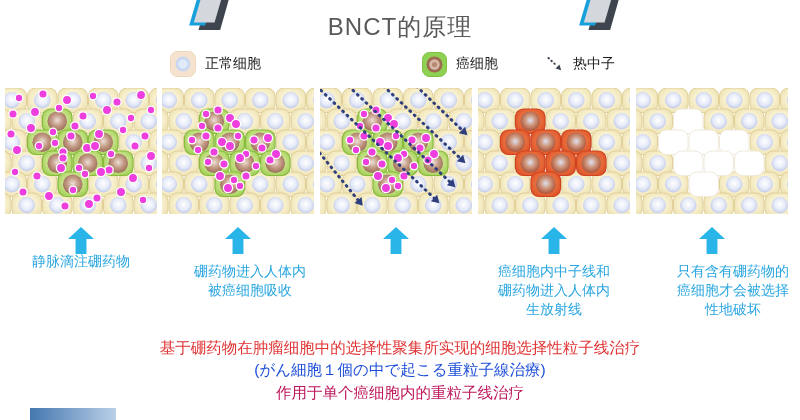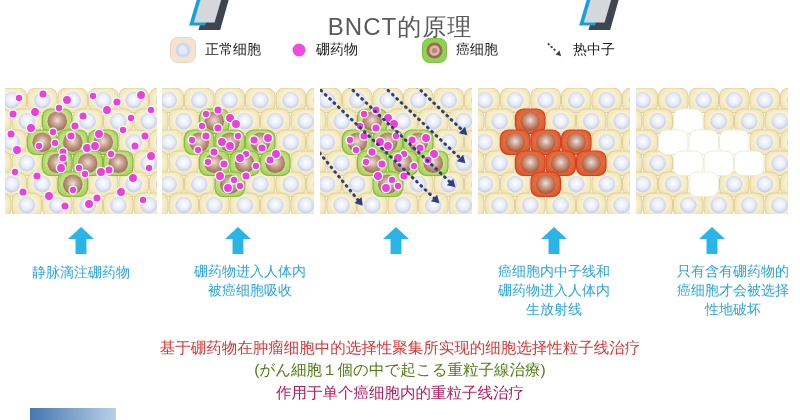--- a/index.html
+++ b/index.html
@@ -7,38 +7,38 @@
     position:relative;width:800px;height:420px;background:#ffffff;overflow:hidden;
     font-family:"Liberation Sans","DejaVu Sans",sans-serif;
   }
   .logo{position:absolute;top:0;}
   .logo.left{left:184px;}
   .logo.right{left:574px;}
   .title{
     position:absolute;top:11px;left:0;width:800px;text-align:center;
     font-size:24px;color:#58595b;letter-spacing:1px;
   }
-  .legend{position:absolute;top:36px;left:0;width:676px;height:28px;}
+  .legend{position:absolute;top:50px;left:0;width:676px;height:28px;}
   .legend-item{position:absolute;top:0;height:28px;display:flex;align-items:center;gap:9px;}
   .legend-item .lbl{font-size:14px;color:#1a1a1a;white-space:nowrap;}
   .panel{position:absolute;top:88px;}
   .up-arrow{
     position:absolute;top:227px;width:26px;height:27px;background:#29b5e8;
     clip-path:polygon(50% 0,100% 44%,71% 44%,71% 100%,29% 100%,0 44%,0 44%);
   }
   
   .up-arrow{clip-path:polygon(50% 0,100% 44%,71% 44%,71% 100%,29% 100%,29% 44%,0 44%);}
   .caption{
     position:absolute;top:262px;width:164px;text-align:center;
     font-size:14px;line-height:19px;color:#2aa6e0;white-space:pre-line;
   }
-  .caption.single{top:264px;font-family:Liberation Mono, monospace;}
+  .caption.single{top:252px;}
   .footer-line{position:absolute;left:0;width:800px;text-align:center;font-size:15.5px;}
   .footer-line.l1{top:338px;color:#e03333;font-family:Liberation Serif, serif;}
-  .footer-line.l2{top:360px;color:#4d7c0f;}
+  .footer-line.l2{top:360px;color:#1d4ed8;}
   .footer-line.l3{top:383px;color:#be185d;}
   .accent-bar{
     position:absolute;left:30px;top:408px;width:86px;height:12px;
     background:linear-gradient(90deg,#3e6fa8 0%,#4577b0 0%,#b9d0e7 100%);
   }
 </style>
 </head>
 <body>
 
 <div class="slide">
@@ -57,26 +57,20 @@
   <div class="title">BNCT的原理</div>
 
   <div class="legend">
     <div class="legend-item" style="left:170px">
       <svg width="26" height="26" viewBox="0 0 26 26">
         <rect x="0.5" y="0.5" width="25" height="25" rx="7" fill="#f6e3cf" stroke="#eed6bc"></rect>
         <circle cx="13" cy="13" r="7.5" fill="#cad8f2"></circle>
         <circle cx="13" cy="13" r="4.5" fill="#e2eaf9"></circle>
       </svg>
       <span class="lbl">正常细胞</span>
-    </div>
-    <div class="legend-item" style="left:291px">
-      <svg width="16" height="16" viewBox="0 0 16 16">
-        <circle cx="8" cy="8" r="6.5" fill="#f04ae0"></circle>
-      </svg>
-      <span class="lbl">硼药物</span>
     </div>
     <div class="legend-item" style="left:546px">
       <svg width="18" height="18" viewBox="0 0 18 18">
         <line x1="2.5" y1="3" x2="11" y2="11" stroke="#3c4250" stroke-width="2" stroke-linecap="round" stroke-dasharray="0.6 3.4"></line>
         <polygon points="15.2,15.2 9.6,13.4 13.4,9.6" fill="#3c4250"></polygon>
       </svg>
       <span class="lbl">热中子</span>
     </div>
     <div class="legend-item" style="left:422px">
       <svg width="25" height="25" viewBox="0 0 25 25">

